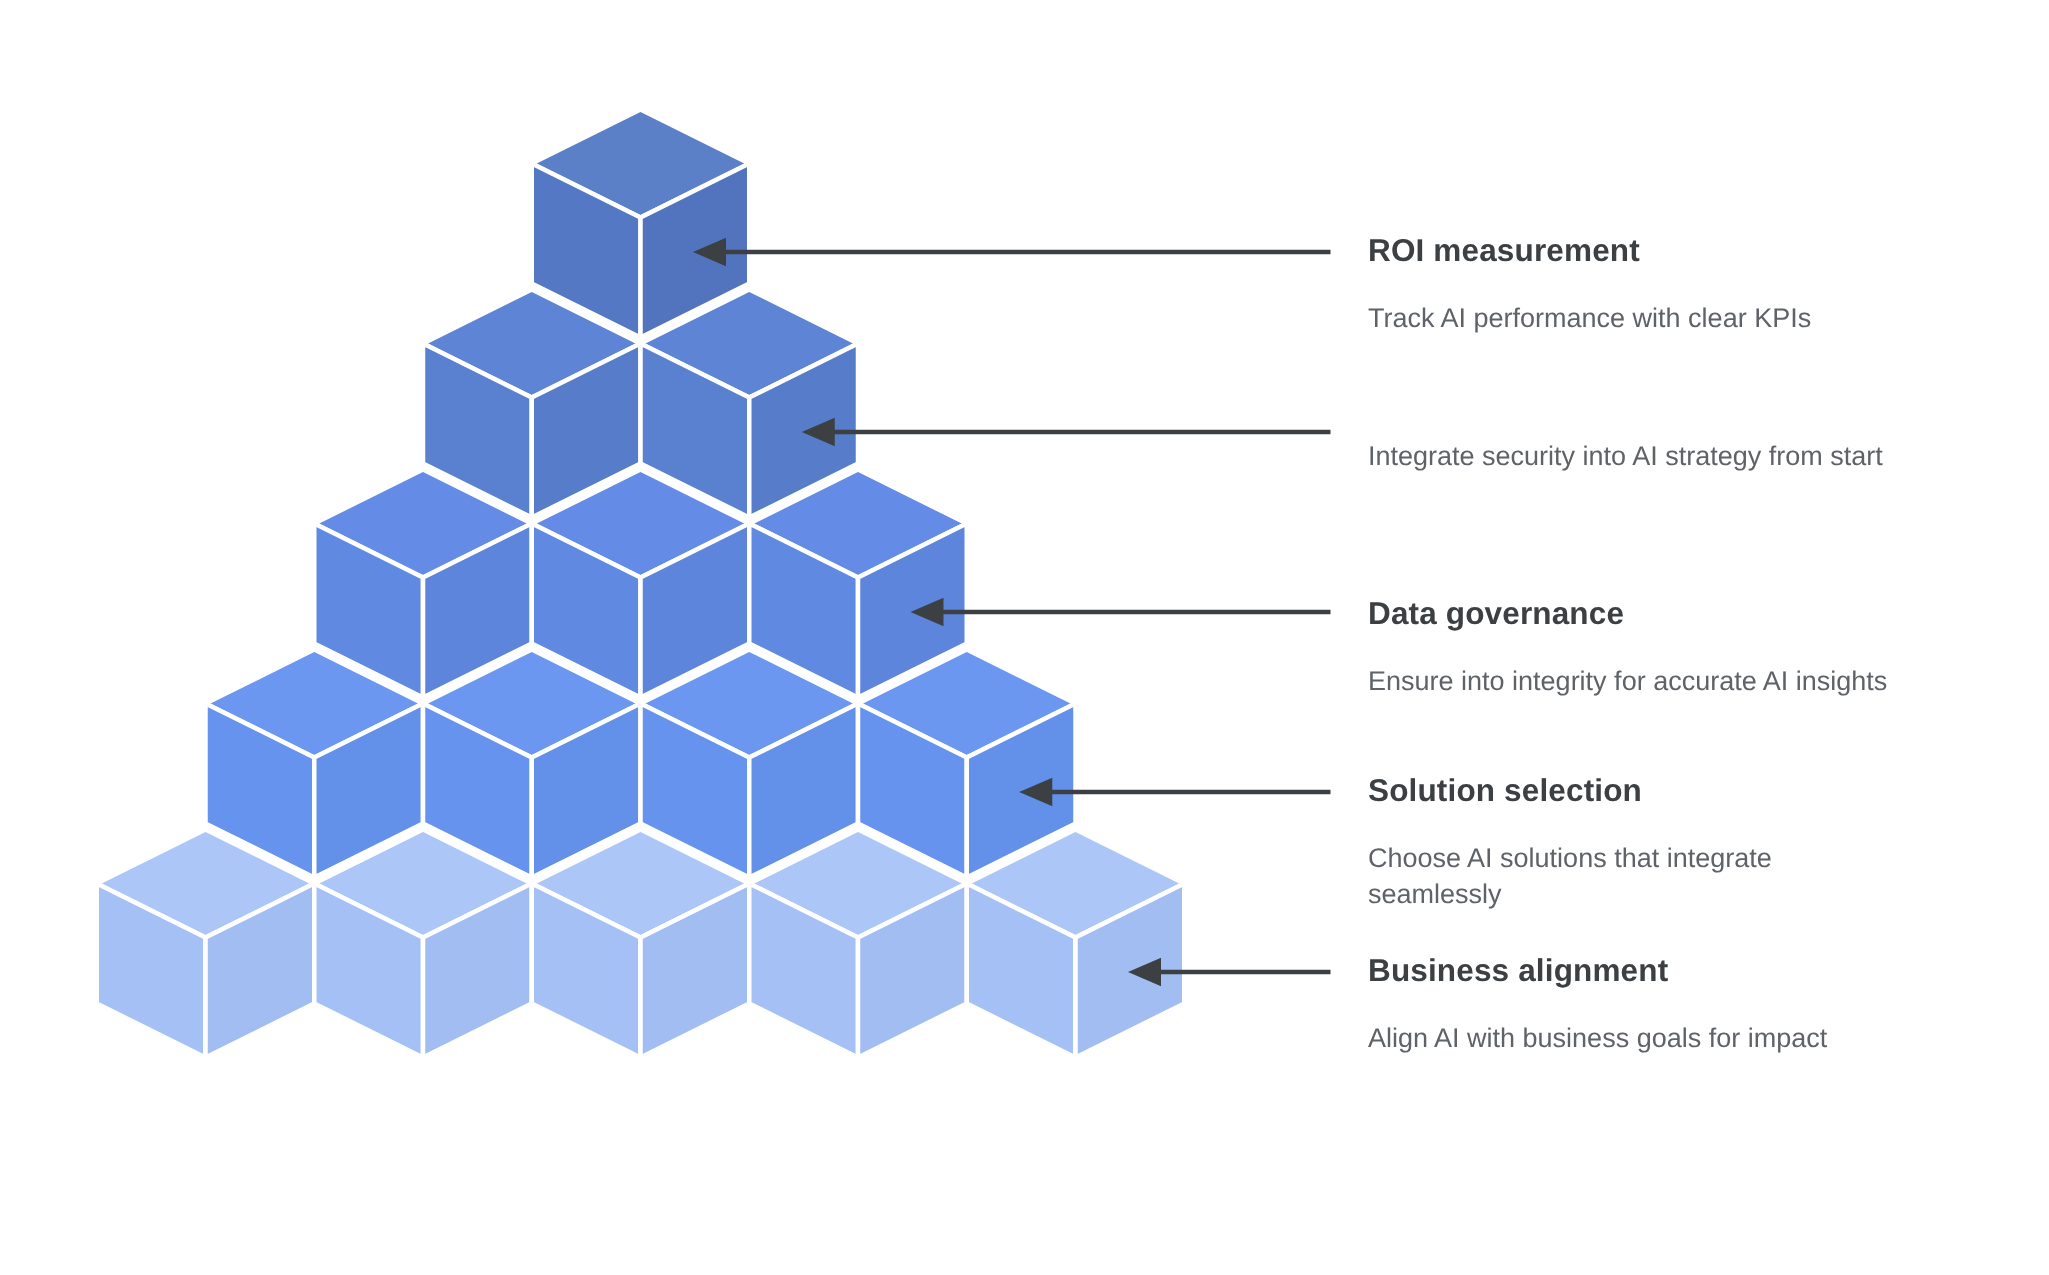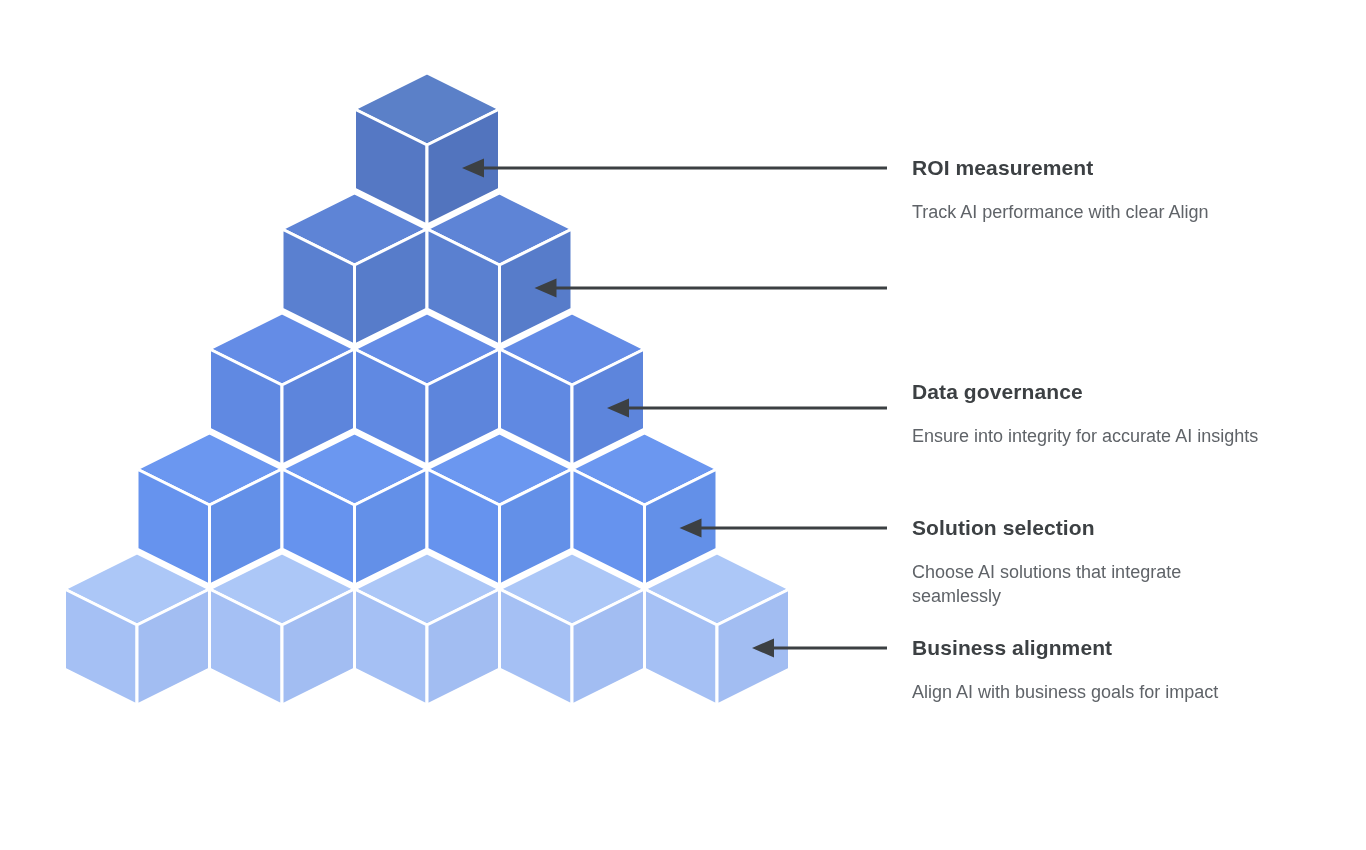--- a/index.html
+++ b/index.html
@@ -26,21 +26,21 @@
     width: 370px;
     height: 100%;
   }
   .label-block {
     position: absolute;
     left: 0;
     width: 360px;
   }
   .lb-0 { top: 154px; }
   .lb-1 { top: 274px; }
-  .lb-2 { top: 378px; }
+  .lb-2 { top: 396px; }
   .lb-3 { top: 514px; }
   .lb-4 { top: 634px; }
   .label-title {
     font-size: 21px;
     font-weight: 700;
     line-height: 28px;
     color: #3c4043;
     letter-spacing: 0.1px;
   }
   .label-desc {
@@ -111,24 +111,25 @@
       <line x1="697.5" y1="528" x2="887" y2="528" stroke="#3c4043" stroke-width="3"></line>
       <polygon points="679.5,528 701.5,518.5 701.5,537.5" fill="#3c4043"></polygon>
       <line x1="770" y1="648" x2="887" y2="648" stroke="#3c4043" stroke-width="3"></line>
       <polygon points="752,648 774,638.5 774,657.5" fill="#3c4043"></polygon>
     </svg>
 
   <div class="labels">
 
     <div class="label-block lb-0">
       <div class="label-title">ROI measurement</div>
-      <div class="label-desc">Track AI performance with clear Align</div>
+      <div class="label-desc">Track AI performance with clear KPIs</div>
     </div>
 
     <div class="label-block lb-1">
+      <div class="label-desc">Integrate security into AI strategy from start</div>
     </div>
 
     <div class="label-block lb-2">
       <div class="label-title">Data governance</div>
       <div class="label-desc">Ensure into integrity for accurate AI insights</div>
     </div>
 
     <div class="label-block lb-3">
       <div class="label-title">Solution selection</div>
       <div class="label-desc">Choose AI solutions that integrate seamlessly</div>

